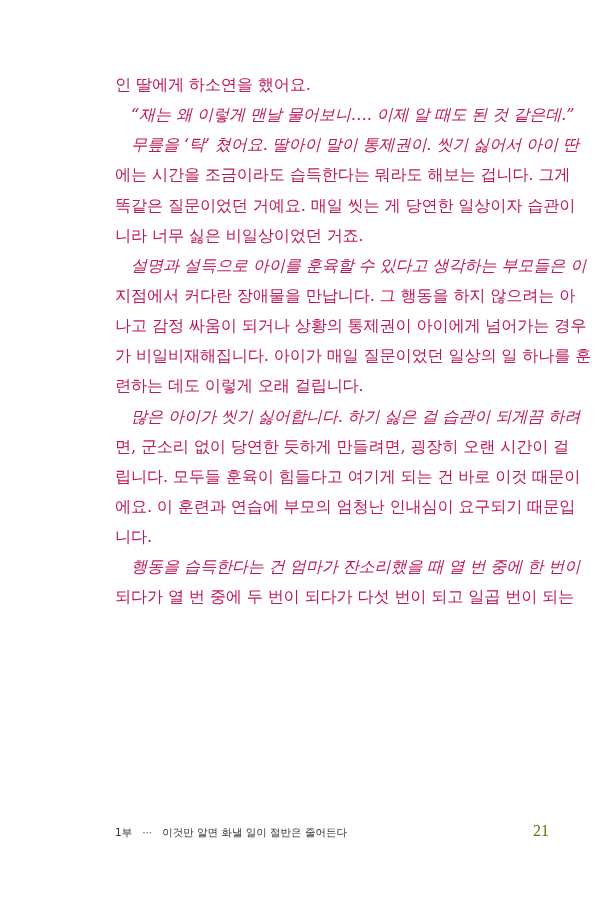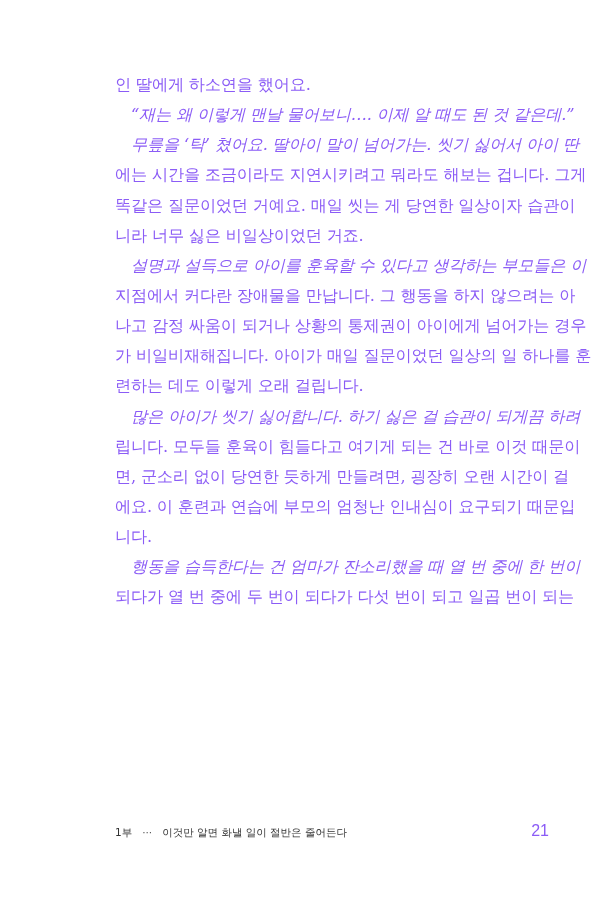--- a/index.html
+++ b/index.html
@@ -20,21 +20,21 @@
       background: #ffffff;
     }
     .body-text {
       position: absolute;
       left: 115px;
       top: 70px;
       width: 434px;
       font-family: "DejaVu Serif", "Liberation Serif", serif;
       font-size: 16.2px;
       line-height: 30.15px;
-      color: #8b5cf6;
+      color: #be185d;
       letter-spacing: -0.2px;
     }
     .line {
       display: block;
       white-space: nowrap;
       height: 30.15px;
       text-align-last: justify;
       text-align: justify;
     }
     .line.last {
@@ -59,45 +59,45 @@
       left: 0;
       top: 4px;
       white-space: nowrap;
     }
     .footer .chapter .part { margin-right: 10px; margin-top: 47px; }
     .footer .chapter .sep { margin-right: 10px; color: #555; }
     .footer .page-number {
       position: absolute;
       right: 0;
       top: 0;
-      font-family: Liberation Sans, sans-serif;
+      font-family: Liberation Serif, serif;
       font-size: 16px;
-      color: #8b5cf6;
+      color: #4d7c0f;
     }
   </style>
 </head>
 <body>
 
 <div class="page">
 
   <div class="body-text">
     <span class="line last">인 딸에게 하소연을 했어요.</span>
     <span class="line indent">“재는 왜 이렇게 맨날 물어보니…. 이제 알 때도 된 것 같은데.”</span>
-    <span class="line indent">무릎을 ‘탁’ 쳤어요. 딸아이 말이 넘어가는. 씻기 싫어서 아이 딴</span>
-    <span class="line">에는 시간을 조금이라도 지연시키려고 뭐라도 해보는 겁니다. 그게</span>
+    <span class="line indent">무릎을 ‘탁’ 쳤어요. 딸아이 말이 통제권이. 씻기 싫어서 아이 딴</span>
+    <span class="line">에는 시간을 조금이라도 습득한다는 뭐라도 해보는 겁니다. 그게</span>
     <span class="line">똑같은 질문이었던 거예요. 매일 씻는 게 당연한 일상이자 습관이</span>
     <span class="line last">니라 너무 싫은 비일상이었던 거죠.</span>
     <span class="line indent">설명과 설득으로 아이를 훈육할 수 있다고 생각하는 부모들은 이</span>
     <span class="line">지점에서 커다란 장애물을 만납니다. 그 행동을 하지 않으려는 아</span>
     <span class="line">나고 감정 싸움이 되거나 상황의 통제권이 아이에게 넘어가는 경우</span>
     <span class="line">가 비일비재해집니다. 아이가 매일 질문이었던 일상의 일 하나를 훈</span>
     <span class="line last">련하는 데도 이렇게 오래 걸립니다.</span>
     <span class="line indent">많은 아이가 씻기 싫어합니다. 하기 싫은 걸 습관이 되게끔 하려</span>
+    <span class="line">면, 군소리 없이 당연한 듯하게 만들려면, 굉장히 오랜 시간이 걸</span>
     <span class="line">립니다. 모두들 훈육이 힘들다고 여기게 되는 건 바로 이것 때문이</span>
-    <span class="line">면, 군소리 없이 당연한 듯하게 만들려면, 굉장히 오랜 시간이 걸</span>
     <span class="line">에요. 이 훈련과 연습에 부모의 엄청난 인내심이 요구되기 때문입</span>
     <span class="line last">니다.</span>
     <span class="line indent">행동을 습득한다는 건 엄마가 잔소리했을 때 열 번 중에 한 번이</span>
     <span class="line">되다가 열 번 중에 두 번이 되다가 다섯 번이 되고 일곱 번이 되는</span>
   </div>
 
   <div class="footer">
     <div class="chapter">
       <span class="part">1부</span><span class="sep">···</span><span class="title">이것만 알면 화낼 일이 절반은 줄어든다</span>
     </div>

